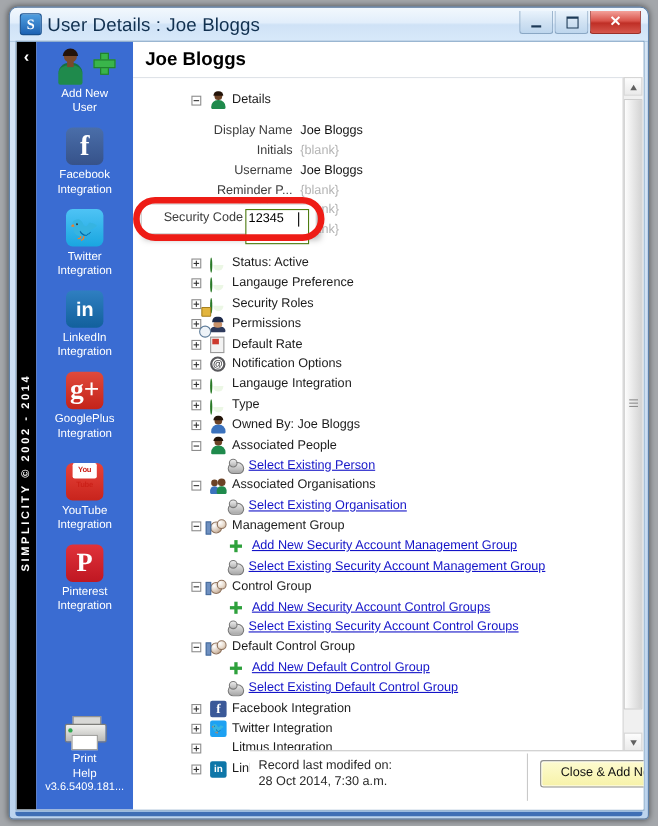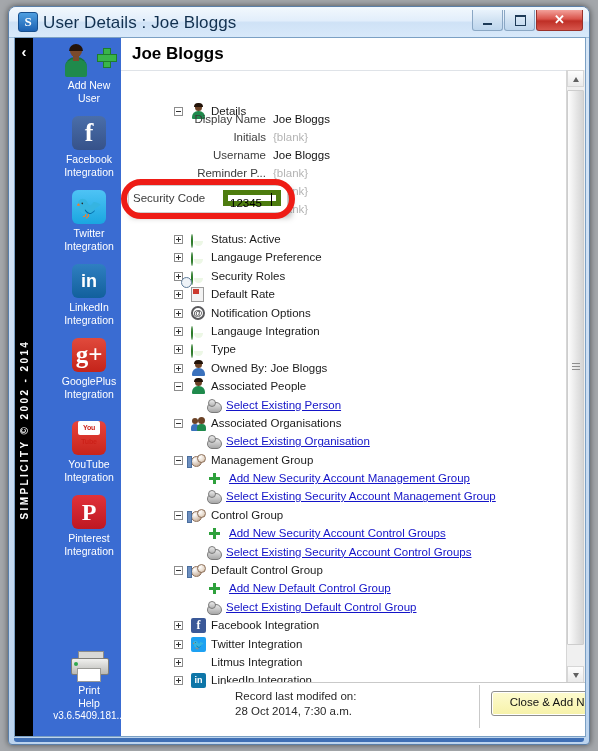--- a/index.html
+++ b/index.html
@@ -97,21 +97,21 @@
   }
 
   
   .sidebar{
     position:absolute;left:18px;top:0;width:88px;height:100%;
     background:#3a6cd2;
     overflow:hidden;
   }
   .side-item{
     width:88px;text-align:center;color:#fff;font-size:10.5px;line-height:12px;
-    cursor:pointer;padding-top:2px;margin-left:12px;
+    cursor:pointer;padding-top:2px;
   }
   .side-item .lbl{display:block;padding:1px 2px 0;}
   .ico{
     width:34px;height:34px;margin:0 auto 2px;position:relative;
     border-radius:6px;
   }
   
   .ico-adduser{width:56px;height:32px;}
   .avatar{
     position:absolute;left:4px;top:1px;width:22px;height:30px;
@@ -323,26 +323,26 @@
      background:conic-gradient(#e8443a 0 20%,#f5a623 0 38%,#f7e733 0 52%,#3fae49 0 68%,#2d7fc1 0 84%,#8e4fa8 0 100%);}
   .ic-lit:after{content:"";position:absolute;left:4px;top:4px;width:6px;height:6px;border-radius:50%;background:#fff;}
 
   
   .callout-white{
     position:absolute;left:113px;top:147px;width:160px;height:28px;
     background:#fff;border:1px solid #cfcfcf;box-sizing:border-box;
     box-shadow:3px 4px 6px rgba(0,0,0,.35);
   }
   .callout-label{
-    position:absolute;left:4px;top:6px;width:88px;text-align:left;
+    position:absolute;left:4px;top:6px;width:88px;text-align:right;
     font-size:11.5px;color:#3c3c3c;
   }
   .sec-input{
-    position:absolute;left:94px;top:4px;width:58px;height:16px;
-    border:5px solid #4d7c0f;background:#fff;box-sizing:border-box;
+    position:absolute;left:94px;top:4px;width:58px;height:32px;
+    border:1px solid #4d7c0f;background:#fff;box-sizing:border-box;
     font-family:"Liberation Sans",sans-serif;font-size:11.5px;color:#000;
     padding:0 2px;line-height:17px;
   }
   .sec-caret{
     position:absolute;left:142px;top:7px;width:1px;height:13px;background:#000;
   }
   .red-ring{
     position:absolute;left:106px;top:141px;width:174px;height:40px;
     border:6px solid #ee1c16;border-radius:22px;box-sizing:border-box;
     pointer-events:none;
@@ -497,21 +497,21 @@
               <b></b>
                 <b></b>
                 <b></b>
             </span>
           </div>
           <div class="sb-arrow down">
               <i></i>
             </div>
         </div>
 
-        <div class="tree" style="top:64px;">
+        <div class="tree" style="top:44px;">
           <div class="tnode">
             <span class="exp" style="left:53px;"></span>
             <span class="tico ic-person" style="left:70px;">
               <span class="b"></span><span class="h"></span><span class="hair"></span>
             </span>
             <span class="tlabel" style="left:90px;">Details</span>
           </div>
         </div>
 
         <div class="fields" style="top:72px;">
@@ -554,20 +554,27 @@
             <span class="tico ic-green" style="left:70px;"></span>
             <span class="tlabel" style="left:90px;">Langauge Preference</span>
           </div>
 
           <div class="tnode">
             <span class="exp plus" style="left:53px;"></span>
             <span class="tico ic-green" style="left:70px;"></span>
             <span class="tlabel" style="left:90px;">Security Roles</span>
           </div>
 
+          <div class="tnode">
+            <span class="exp plus" style="left:53px;"></span>
+            <span class="tico ic-cop" style="left:70px;">
+              <span class="bo"></span><span class="f"></span><span class="cap"></span><span class="lk"></span>
+            </span>
+            <span class="tlabel" style="left:90px;">Permissions</span>
+          </div>
 
           <div class="tnode">
             <span class="exp plus" style="left:53px;"></span>
             <span class="tico ic-rate" style="left:70px;">
               <span class="pg"></span><span class="bar"></span><span class="cl"></span>
             </span>
             <span class="tlabel" style="left:90px;">Default Rate</span>
           </div>
 
           <div class="tnode">

